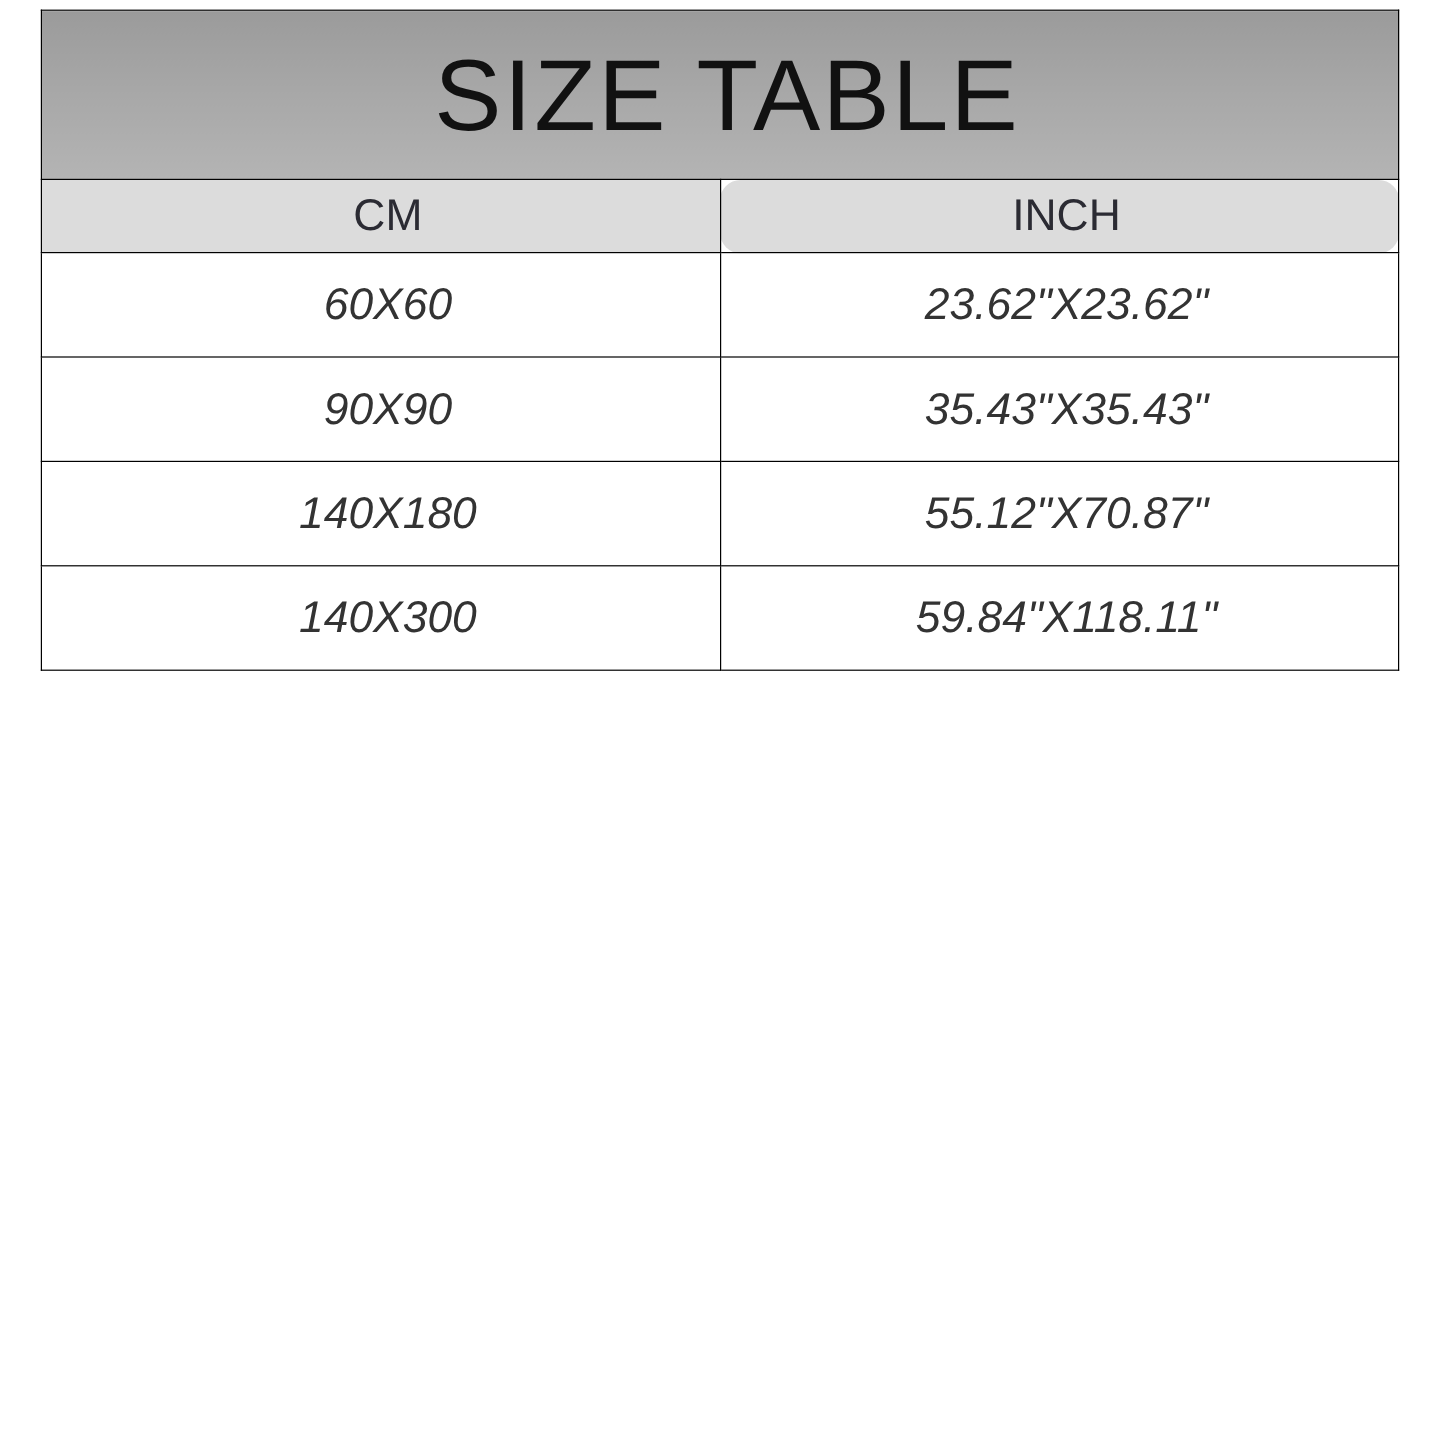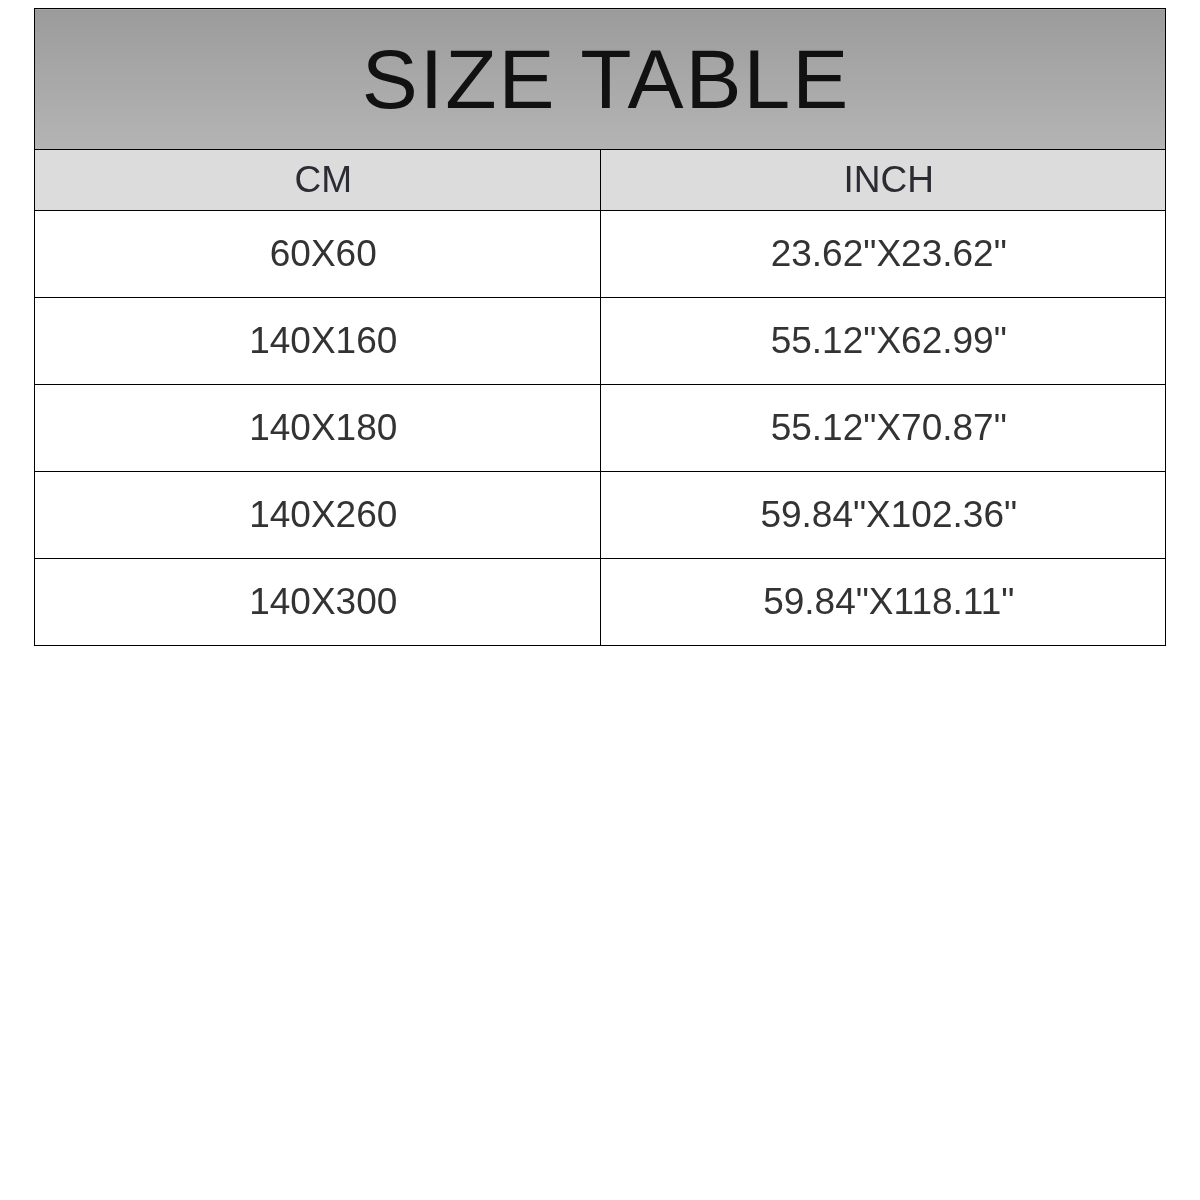--- a/index.html
+++ b/index.html
@@ -46,52 +46,49 @@
     background: #dcdcdc;
     height: 58px;
     font-size: 37px;
     color: #2b2b33 !important;
   }
   .data-cell {
     height: 84px;
     font-size: 37px;
     color: #3a3a3a;
     background: #ffffff;
+    font-style: italic;
   }
   .col-cm { width: 50%; }
-  .col-inch { width: 50%; }
+  .col-inch { width: 50%; border-radius: 17px; }
 </style>
 </head>
 <body>
 
 <div class="sheet">
   <table class="size-table">
     <tbody>
       <tr>
         <td class="title-cell" colspan="2">SIZE TABLE</td>
       </tr>
       <tr>
         <td class="header-cell col-cm">CM</td>
         <td class="header-cell col-inch">INCH</td>
       </tr>
       <tr>
         <td class="data-cell col-cm">60X60</td>
         <td class="data-cell col-inch">23.62"X23.62"</td>
       </tr>
       <tr>
-        <td class="data-cell col-cm">140X160</td>
-        <td class="data-cell col-inch">55.12"X62.99"</td>
+        <td class="data-cell col-cm">90X90</td>
+        <td class="data-cell col-inch">35.43"X35.43"</td>
       </tr>
       <tr>
         <td class="data-cell col-cm">140X180</td>
         <td class="data-cell col-inch">55.12"X70.87"</td>
-      </tr>
-      <tr>
-        <td class="data-cell col-cm">140X260</td>
-        <td class="data-cell col-inch">59.84"X102.36"</td>
       </tr>
       <tr>
         <td class="data-cell col-cm">140X300</td>
         <td class="data-cell col-inch">59.84"X118.11"</td>
       </tr>
     </tbody>
   </table>
 </div>
 
 </body></html>

